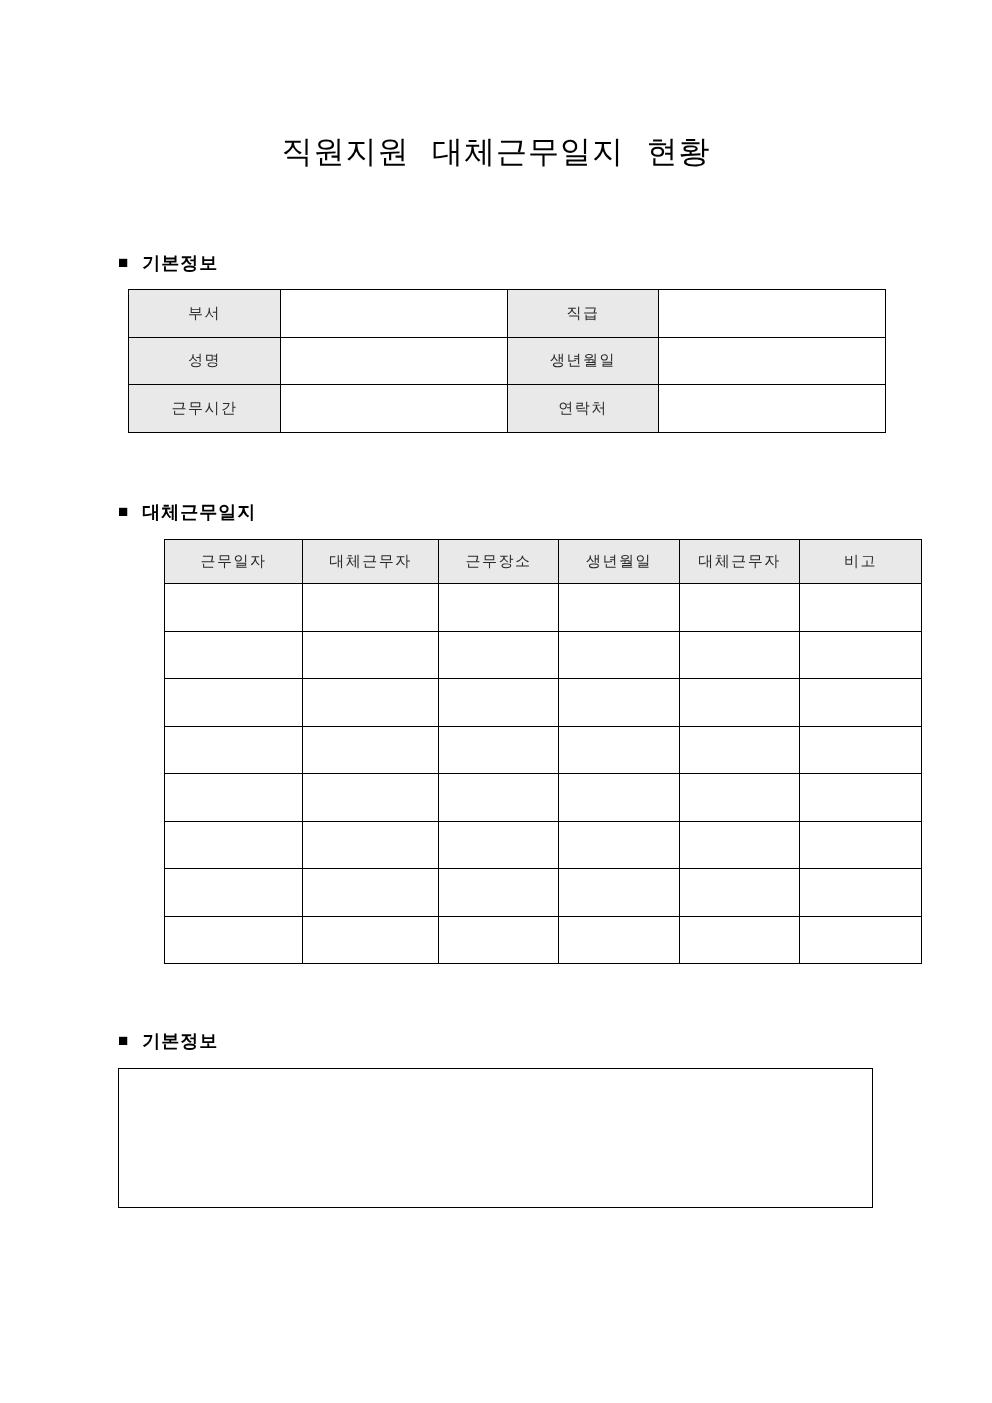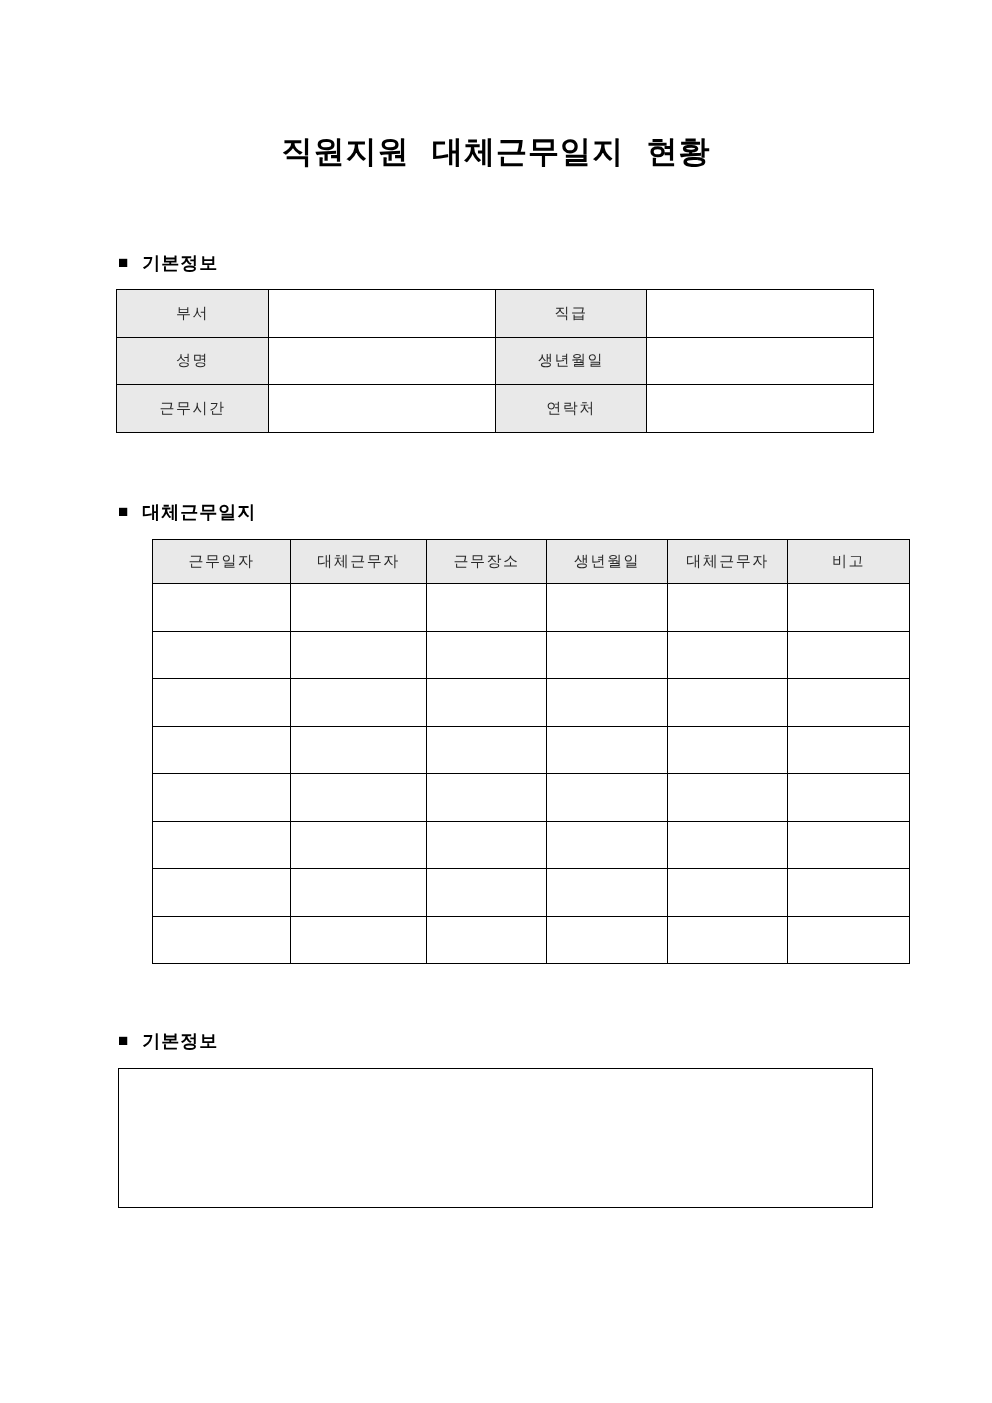--- a/index.html
+++ b/index.html
@@ -16,21 +16,21 @@
     color: #1a1a1a;
     overflow: hidden;
   }
   .doc-title {
     position: absolute;
     top: 131px;
     left: 0;
     width: 100%;
     text-align: center;
     font-size: 31px;
-    font-weight: bold;
+    font-weight: normal;
     letter-spacing: 1px;
     word-spacing: 13px;
     color: #000000;
     line-height: 42px;
   }
   .section-heading {
     position: absolute;
     left: 118px;
     display: flex;
     align-items: center;
@@ -45,21 +45,21 @@
     font-size: 17px;
     line-height: 1;
     transform: translateY(-1px);
   }
   .heading-basic { top: 252px; }
   .heading-work  { top: 501px; }
   .heading-notes { top: 1030px; }
 
   table.form-table {
     position: absolute;
-    left: 116px;
+    left: 128px;
     border-collapse: collapse;
     table-layout: fixed;
     width: 757px;
     padding-left: 16px;
   }
   .basic-table { top: 289px; }
   .work-table  { top: 539px; margin-left: 36px; }
 
   .form-table td, .form-table th {
     border: 1px solid #000000;

